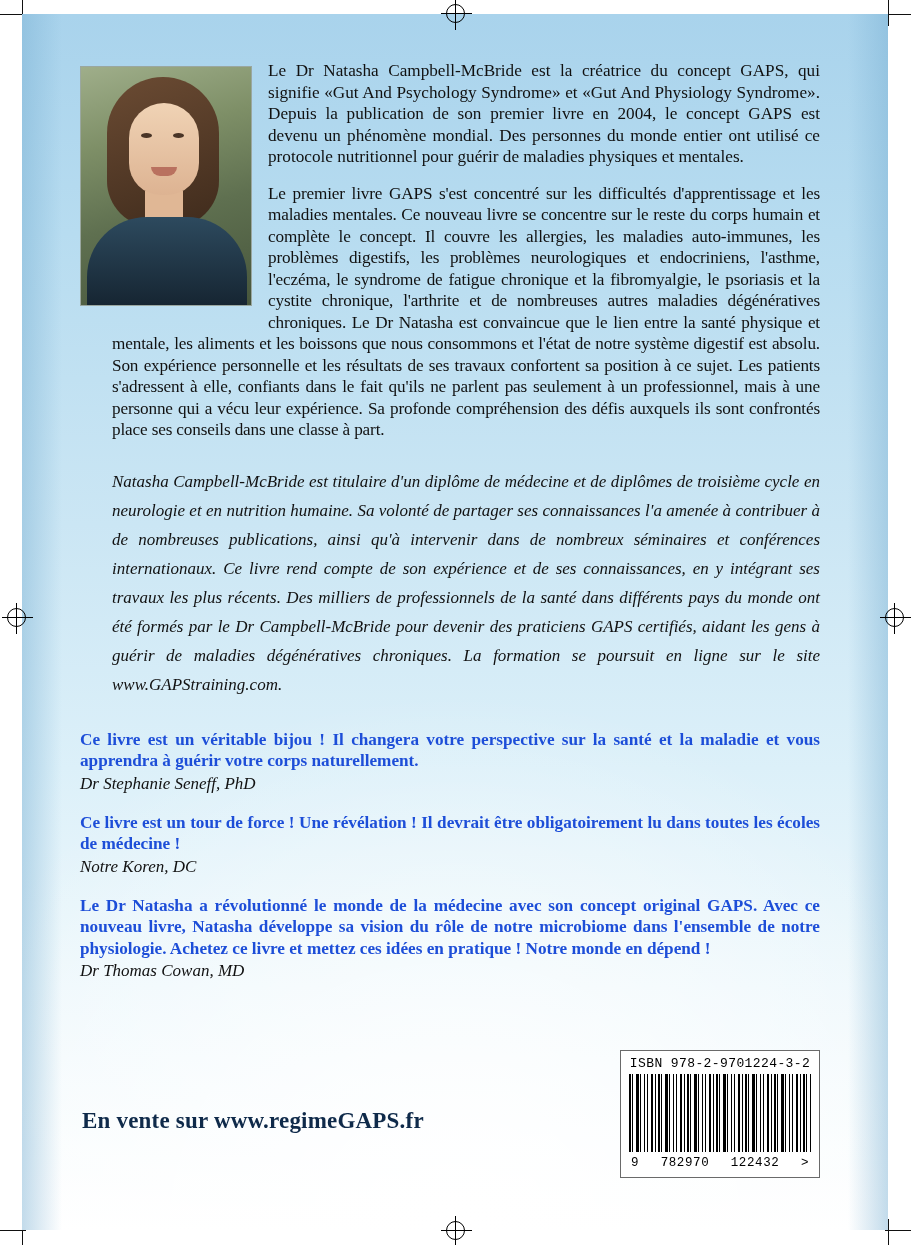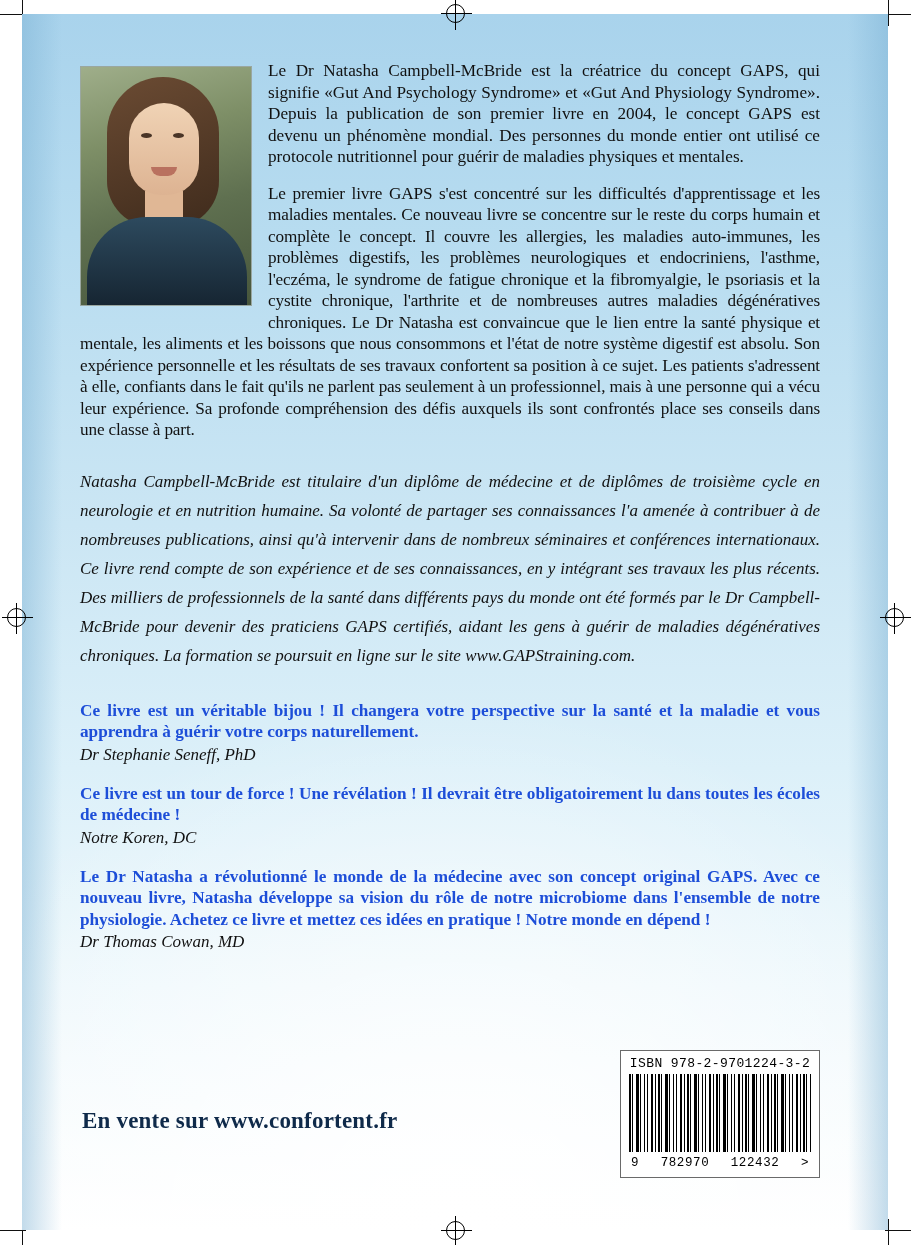--- a/index.html
+++ b/index.html
@@ -130,20 +130,21 @@
     left: 64px; top: 124px;
     width: 38px; height: 36px;
     background: #e0b795;
   }
 
   p {
     margin: 0 0 0 0;
     text-align: justify;
     text-justify: inter-word;
     color: #111;
+    padding-left: 32px;
   }
   .para-main {
     font-size: 17.2px;
     line-height: 21.5px;
     margin-bottom: 15px;
   }
   .para-main.tight { letter-spacing: -0.15px; }
   .clearfix::after { content: ""; display: block; clear: both; }
 
   .bio {
@@ -285,21 +286,21 @@
       </div>
 
       <div class="quote-block">
         <div class="quote-text">Le Dr Natasha a révolutionné le monde de la médecine avec son concept original GAPS. Avec ce nouveau livre, Natasha développe sa vision du rôle de notre microbiome dans l'ensemble de notre physiologie. Achetez ce livre et mettez ces idées en pratique ! Notre monde en dépend !</div>
         <div class="quote-attr">Dr Thomas Cowan, MD</div>
       </div>
 
     </div>
   </div>
 
-  <div class="shop-line">En vente sur www.confortent.fr</div>
+  <div class="shop-line">En vente sur www.regimeGAPS.fr</div>
 
   <div class="barcode-box">
     <div class="isbn-text">ISBN 978-2-9701224-3-2</div>
     <div class="bars"></div>
     <div class="ean-text">
       <span class="grp">9</span>
       <span class="grp">782970</span>
       <span class="grp">122432</span>
       <span class="grp">&gt;</span>
     </div>

